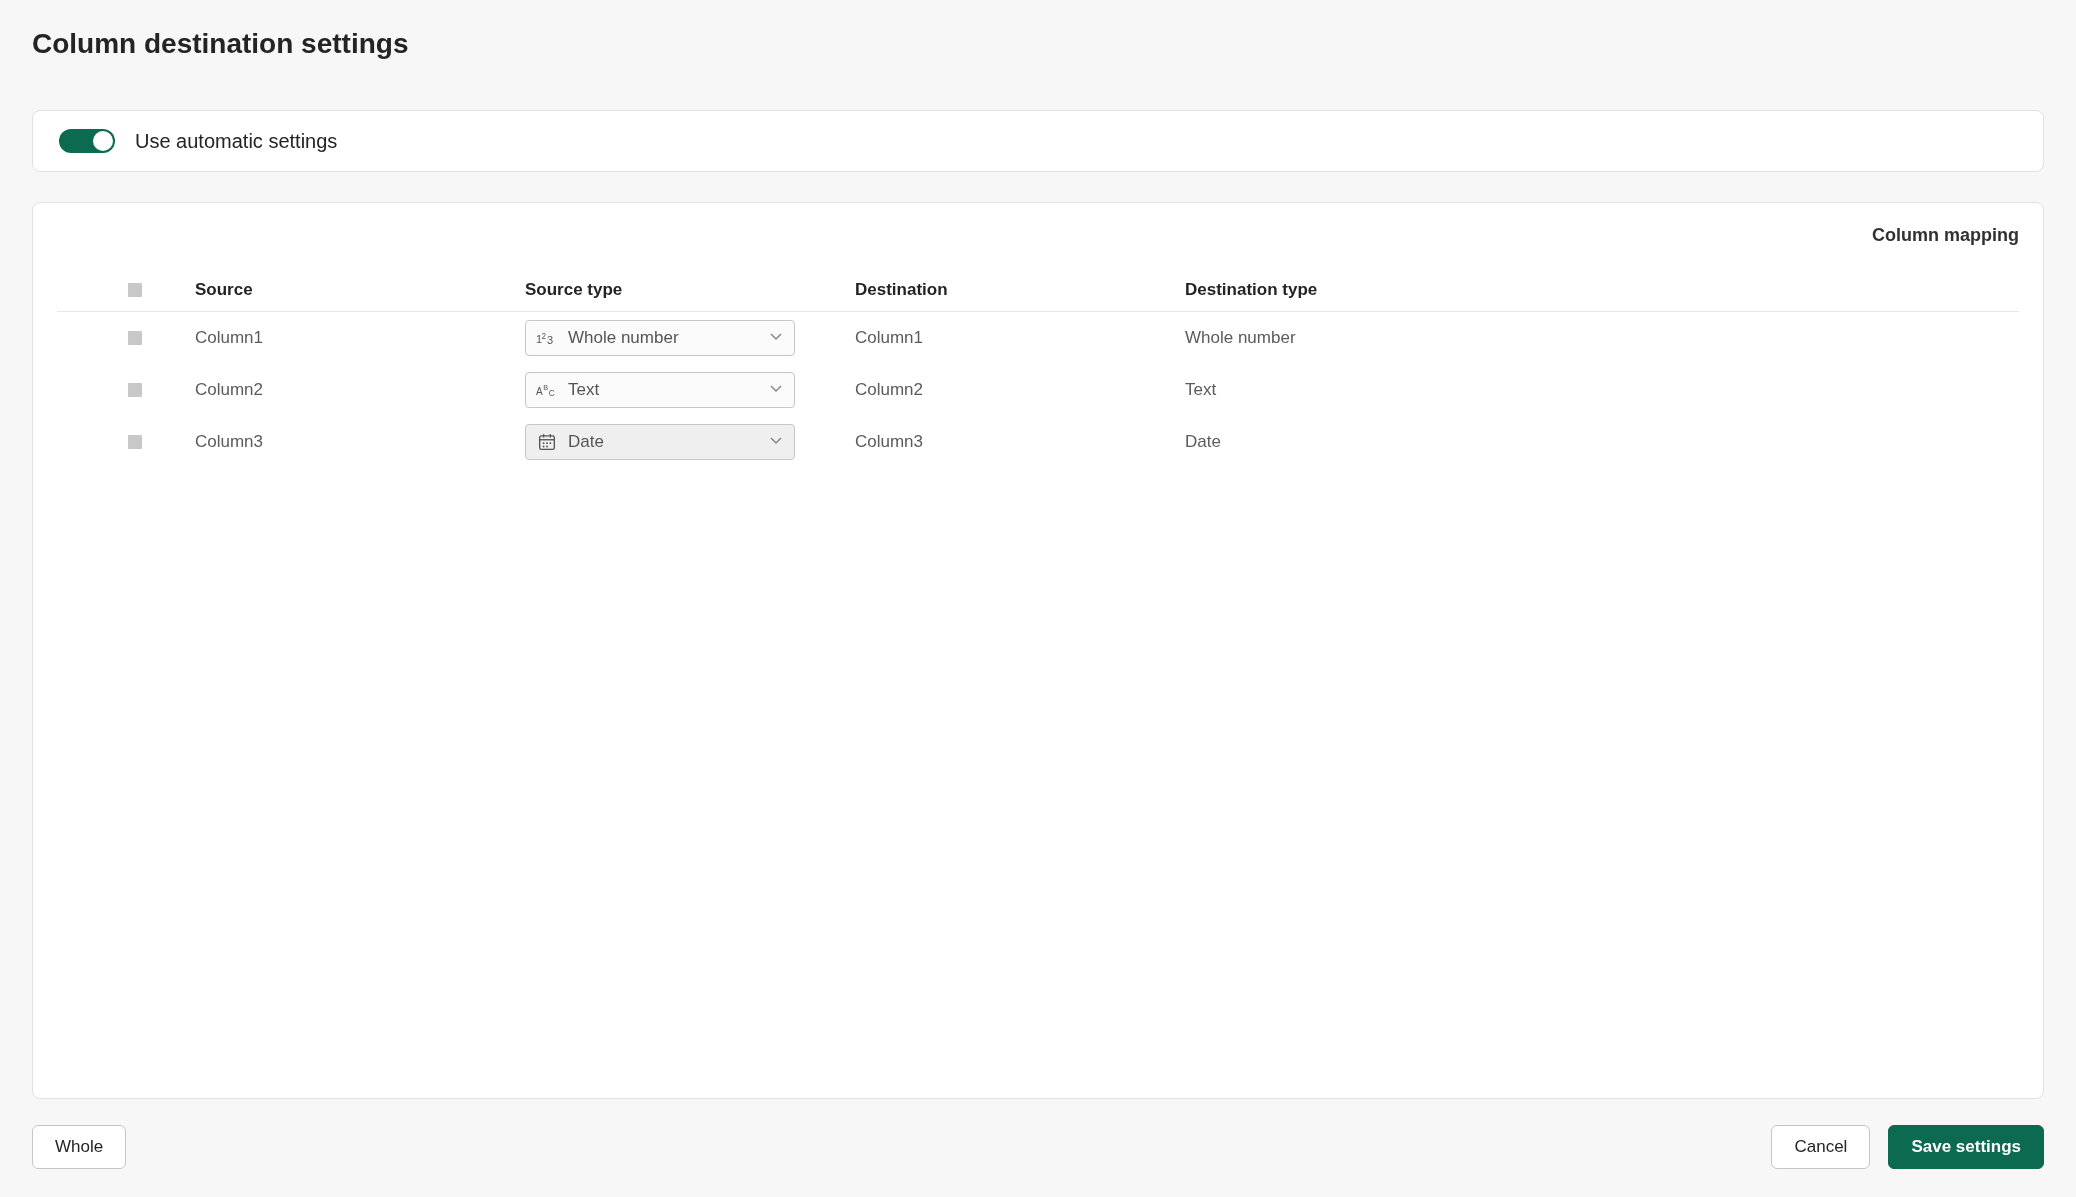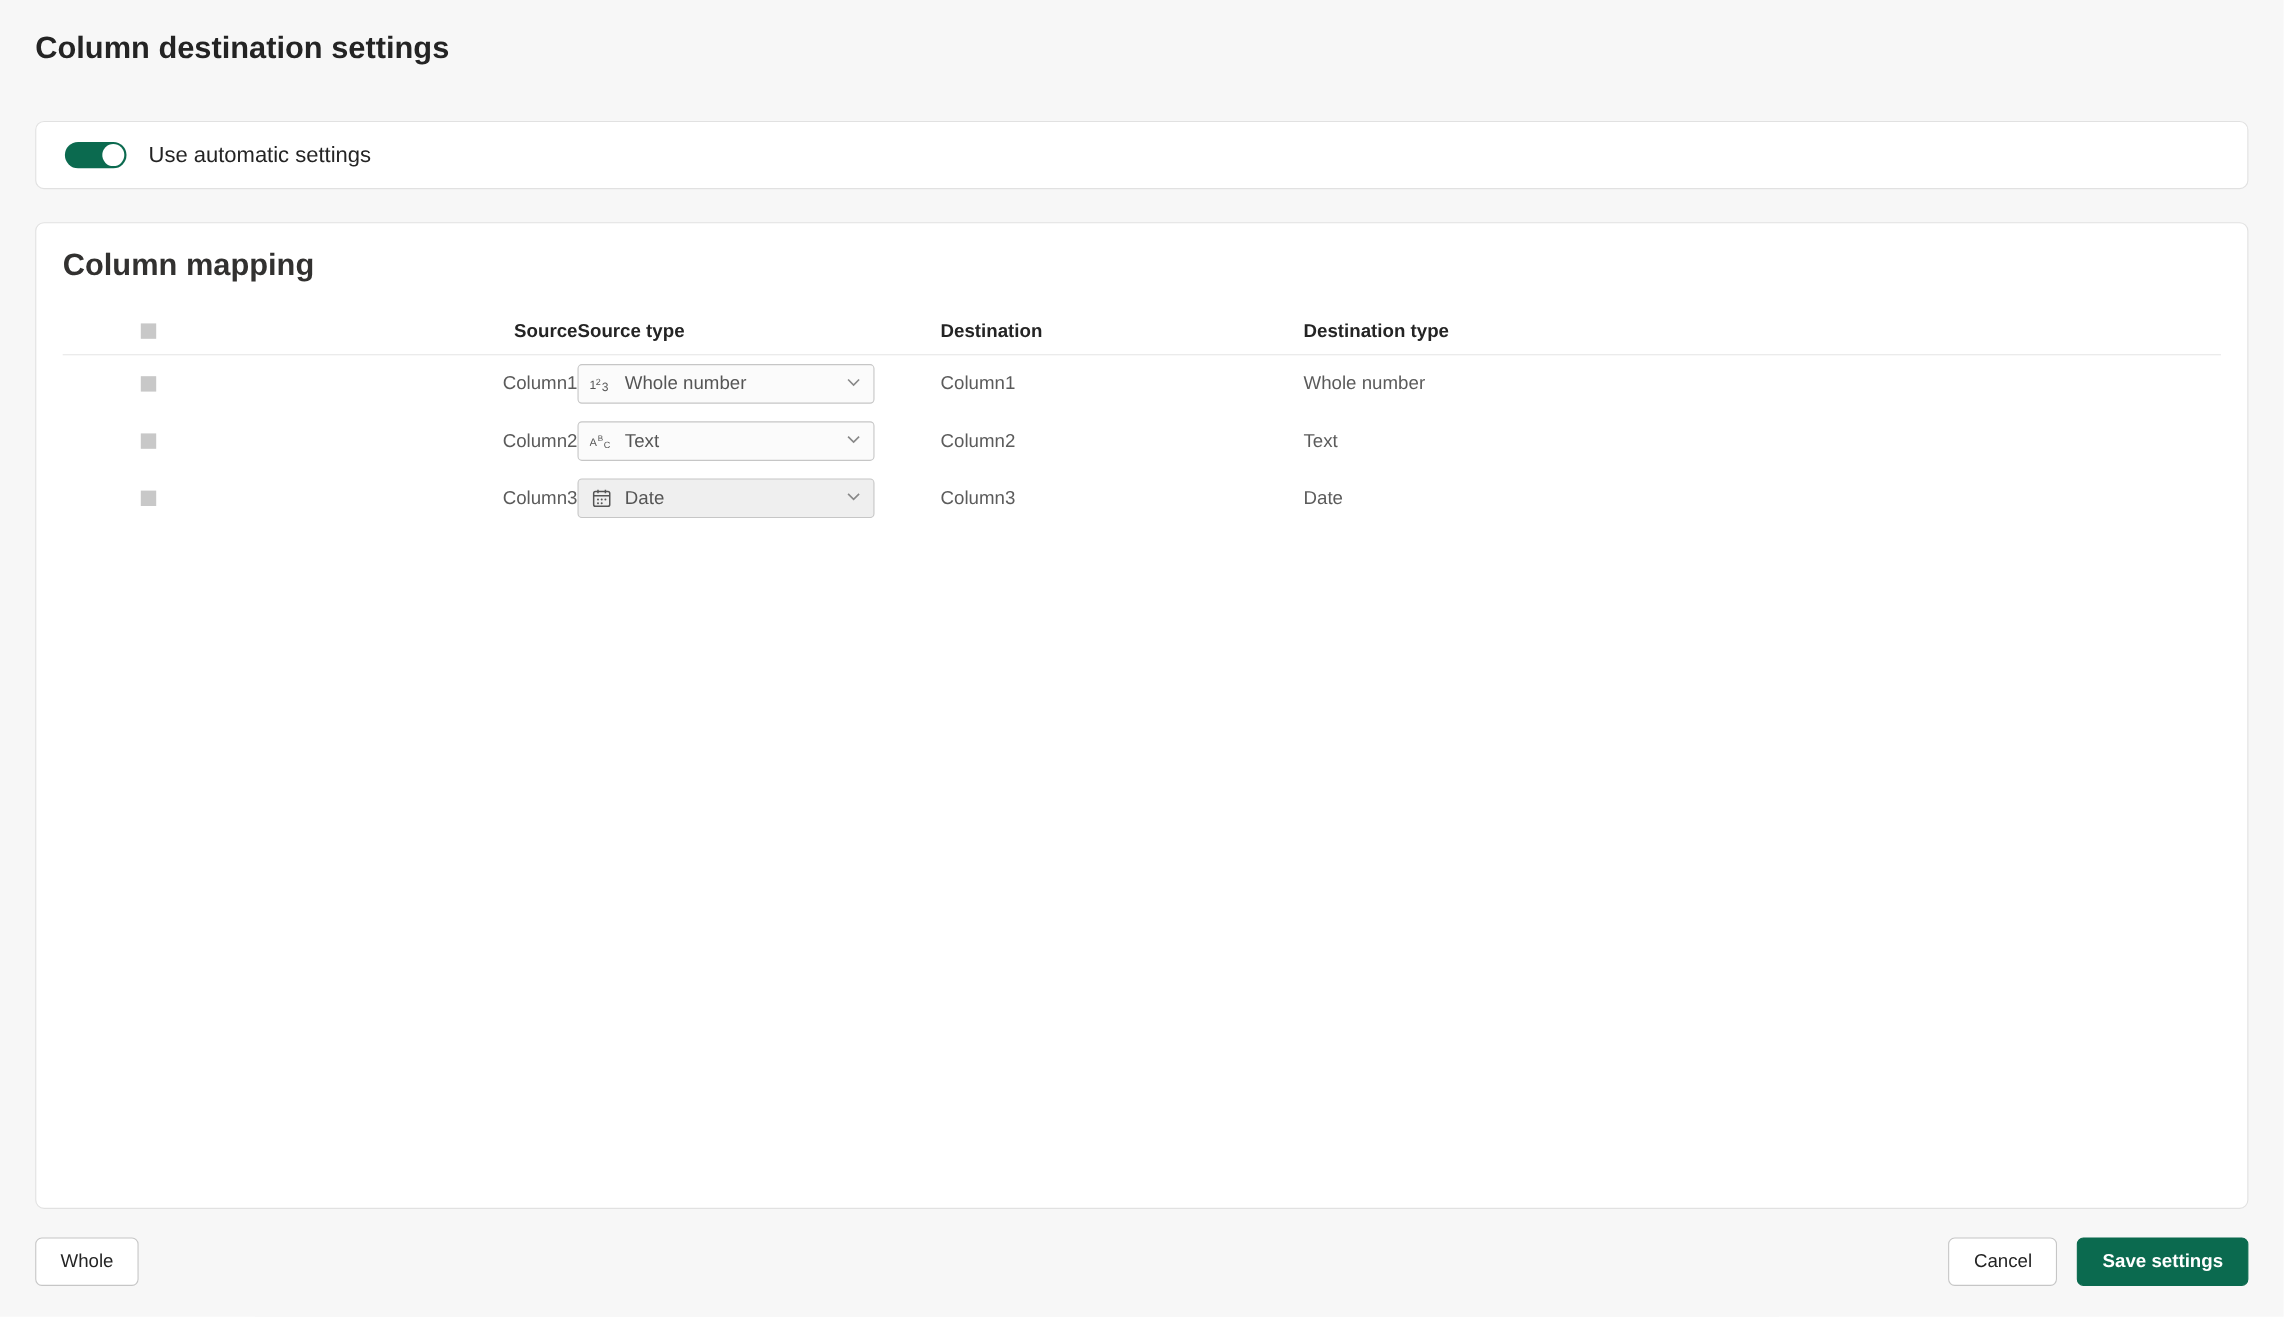--- a/index.html
+++ b/index.html
@@ -56,24 +56,25 @@
   .mapping-card {
     background: #fff;
     border: 1px solid #e1e1e1;
     border-radius: 8px;
     padding: 22px 24px 24px 24px;
     flex: 1;
     display: flex;
     flex-direction: column;
   }
   .section-title {
-    font-size: 28px;
+    font-size: 18px;
     font-weight: 600;
     color: #323130;
     margin-bottom: 22px;
+    text-align: right;
   }
   .table {
     width: 100%;
   }
   .thead-row, .tbody-row {
     display: flex;
     align-items: center;
     padding: 0 18px;
   }
   .thead-row {
@@ -82,21 +83,21 @@
     font-weight: 600;
     font-size: 17px;
     color: #242424;
   }
   .tbody-row {
     height: 52px;
     font-size: 17px;
     color: #5b5b5b;
   }
   .col-check { width: 120px; display:flex; justify-content:center; }
-  .col-source { width: 330px; text-align: right; }
+  .col-source { width: 330px; }
   .col-source-type { width: 330px; }
   .col-dest { width: 330px; }
   .col-dest-type { flex: 1; }
   .chk {
     width: 14px;
     height: 14px;
     background: #c8c8c8;
     cursor: pointer;
   }
   .type-select {

